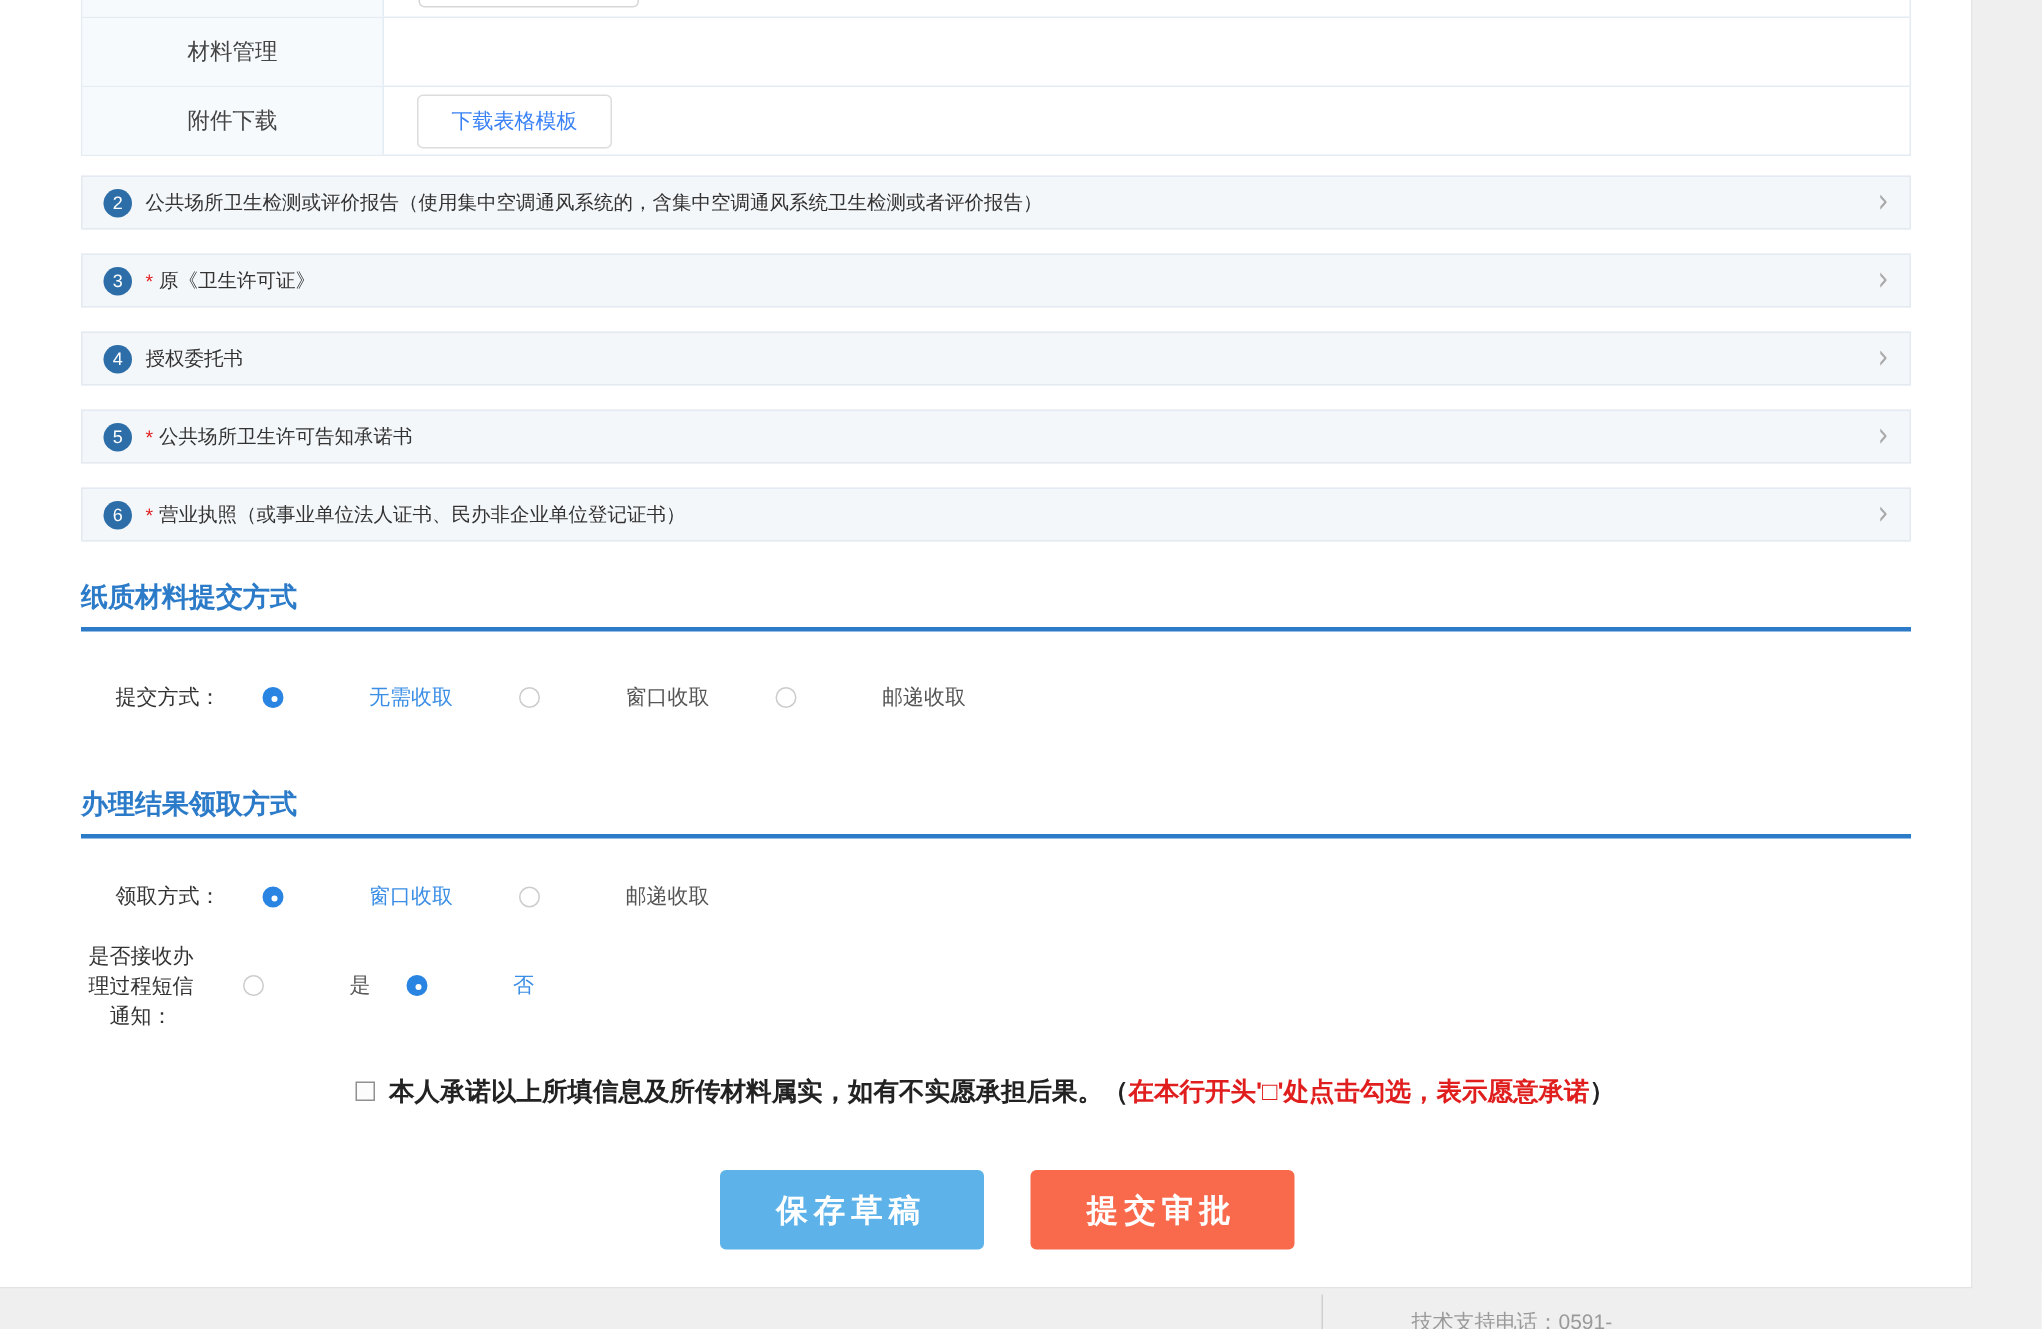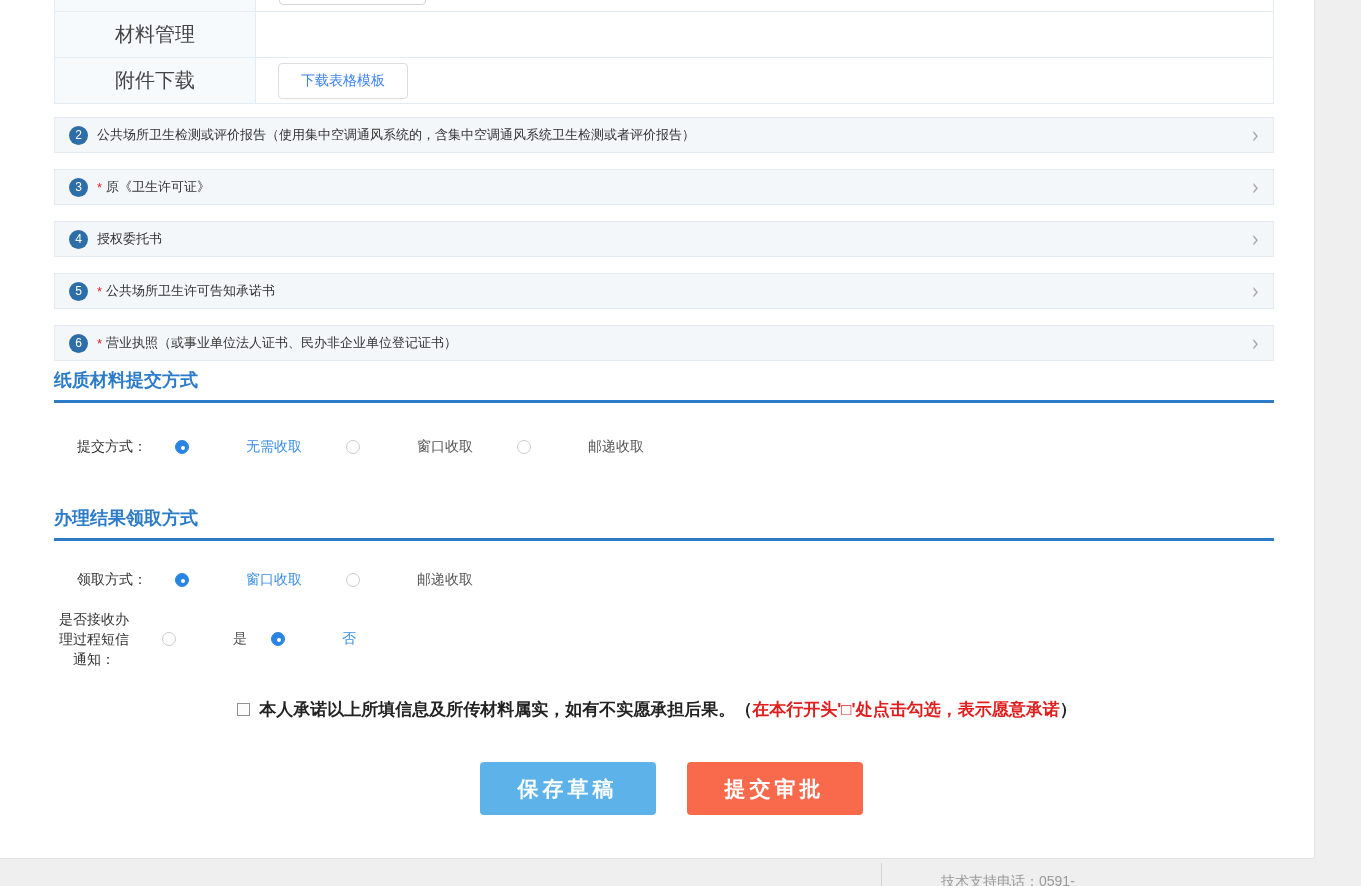--- a/index.html
+++ b/index.html
@@ -10,42 +10,42 @@
 
   
   .info-table { position:relative; margin-left:54px; width:1220px;
     border-left:1px solid #e4ecf3; border-right:1px solid #e4ecf3; }
   .t-row { display:flex; border-top:1px solid #e4ecf3; }
   .t-row.partial { height:11px; border-top:none; }
   .t-row.full { height:46px; }
   .info-table { border-bottom:1px solid #e4ecf3; }
   .t-label { width:201px; background:#f7fafd; border-right:1px solid #e4ecf3;
     display:flex; align-items:center; justify-content:center;
-    font-size:20px; color:#444; }
+    font-size:15px; color:#444; }
   .t-value { flex:1; display:flex; align-items:center; padding-left:22px; }
   .partial-input { position:absolute; left:224px; top:-26px; width:147px; height:31px;
     background:#fff; border:1px solid #d6d6d6; border-radius:4px; }
   .tmpl-btn { height:36px; padding:0 22px; background:#fff; border:1px solid #dcdcdc;
     border-radius:4px; font-size:14px; color:#3b82f6; cursor:pointer; }
 
   
   .acc-list { margin-left:54px; width:1220px; }
   .acc-item { margin-top:16px; height:36px; background:#f4f7fa; border:1px solid #e3eaf2;
     display:flex; align-items:center; padding:0 14px; cursor:pointer; }
   .acc-item.first { margin-top:13px; }
   .badge { width:19px; height:19px; border-radius:50%; background:#2d6ea8; color:#fff;
     font-size:12px; display:flex; align-items:center; justify-content:center;
     margin-right:9px; flex:0 0 auto; }
   .req { color:#e02020; font-size:13px; margin-right:4px; }
   .acc-title { font-size:13px; color:#333; }
   .chev { margin-left:auto; color:#a9a9a9; font-size:18px; line-height:1;
     transform:scaleY(1.25); font-family:"DejaVu Sans",sans-serif; }
 
   
-  .sec-head { margin:7px 0 0 54px; width:1220px; border-bottom:3px solid #2b7bc9;
+  .sec-head { margin:25px 0 0 54px; width:1220px; border-bottom:3px solid #2b7bc9;
     padding-bottom:8px; }
   .sec-head h2 { font-size:18px; font-weight:bold; color:#2b7bc9; line-height:24px; }
 
   
   .f-row { display:flex; align-items:center; margin-left:54px; }
   .f-row.r1 { margin-top:29px; height:30px; }
   .f-row.r2 { margin-top:24px; height:30px; }
   .f-label { width:93px; text-align:right; font-size:14px; color:#333; flex:0 0 auto; }
   .opts { display:flex; align-items:center; margin-left:28px; }
   .opt { display:flex; align-items:center; margin-right:44px; cursor:pointer;gap:48px; }

